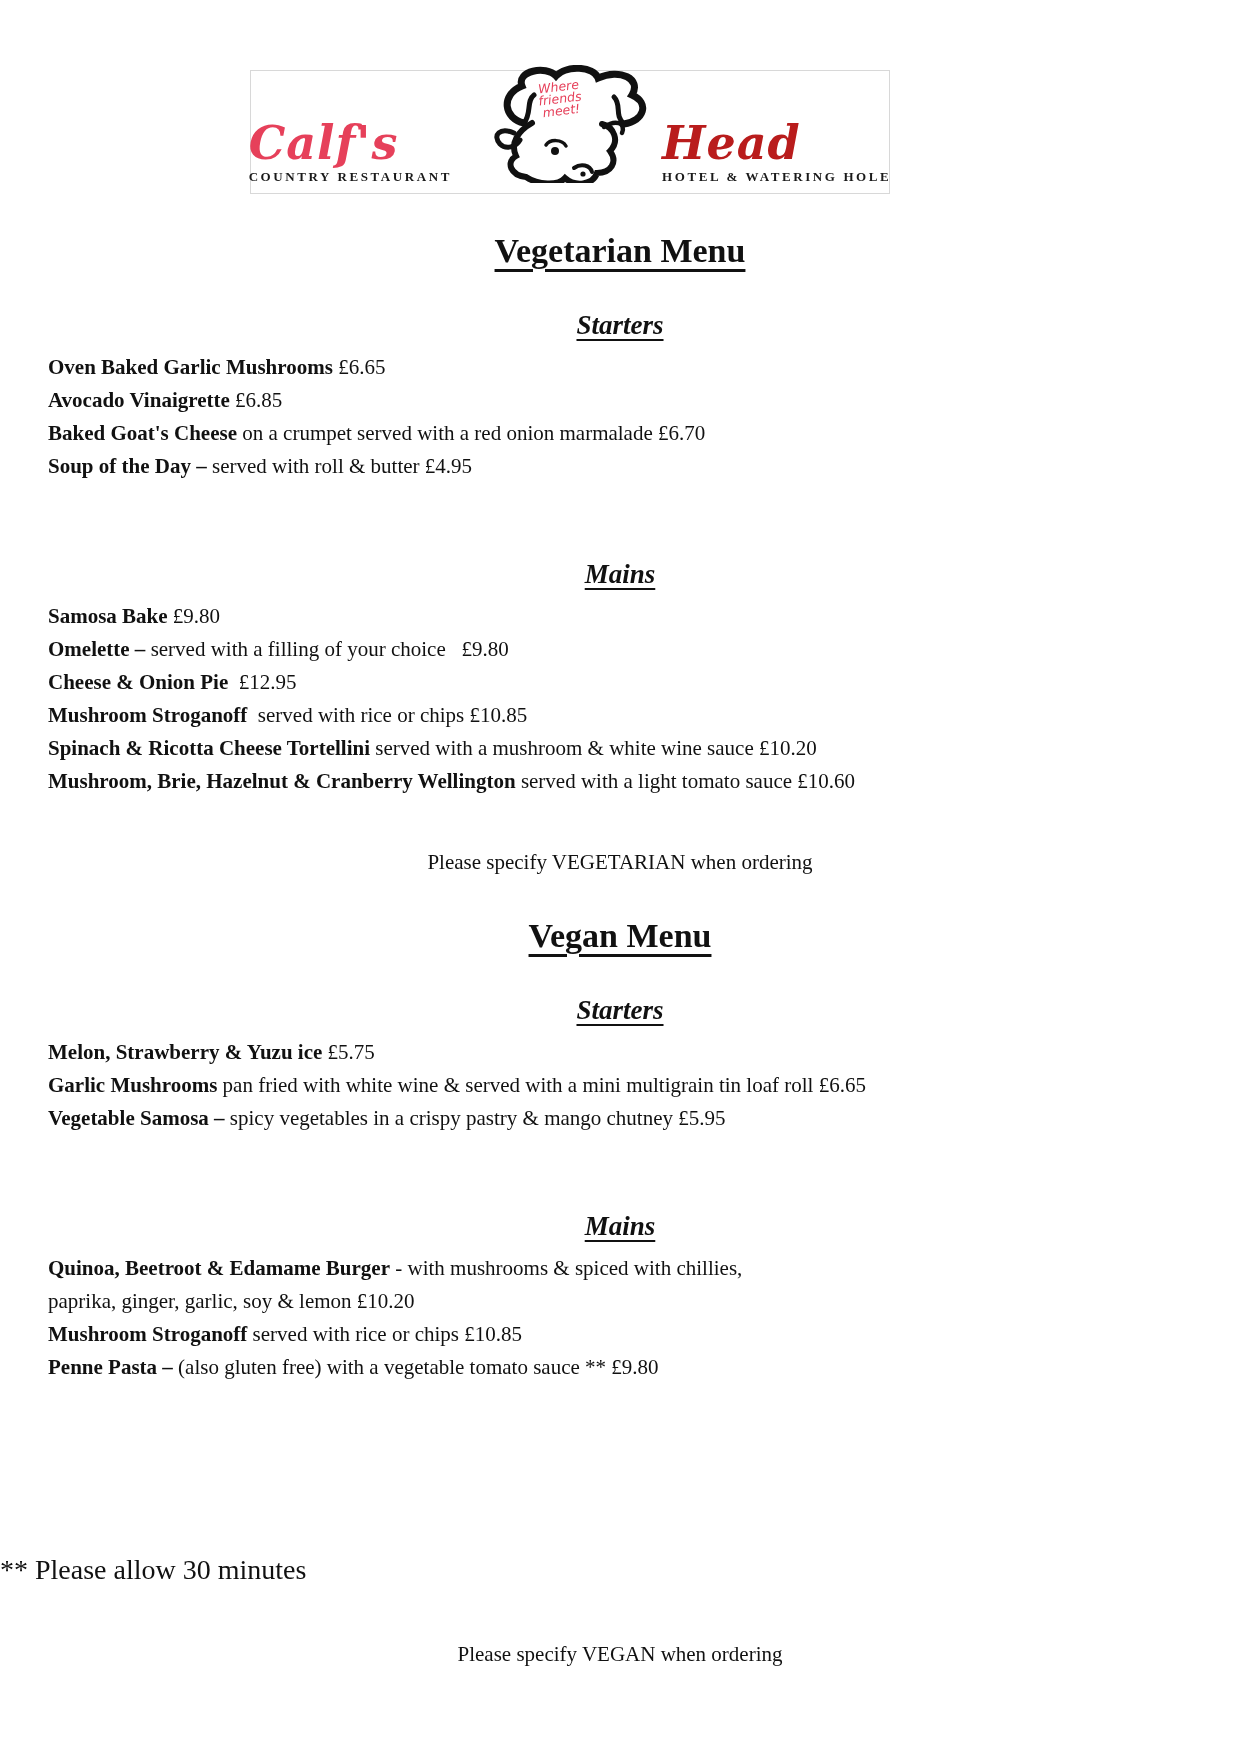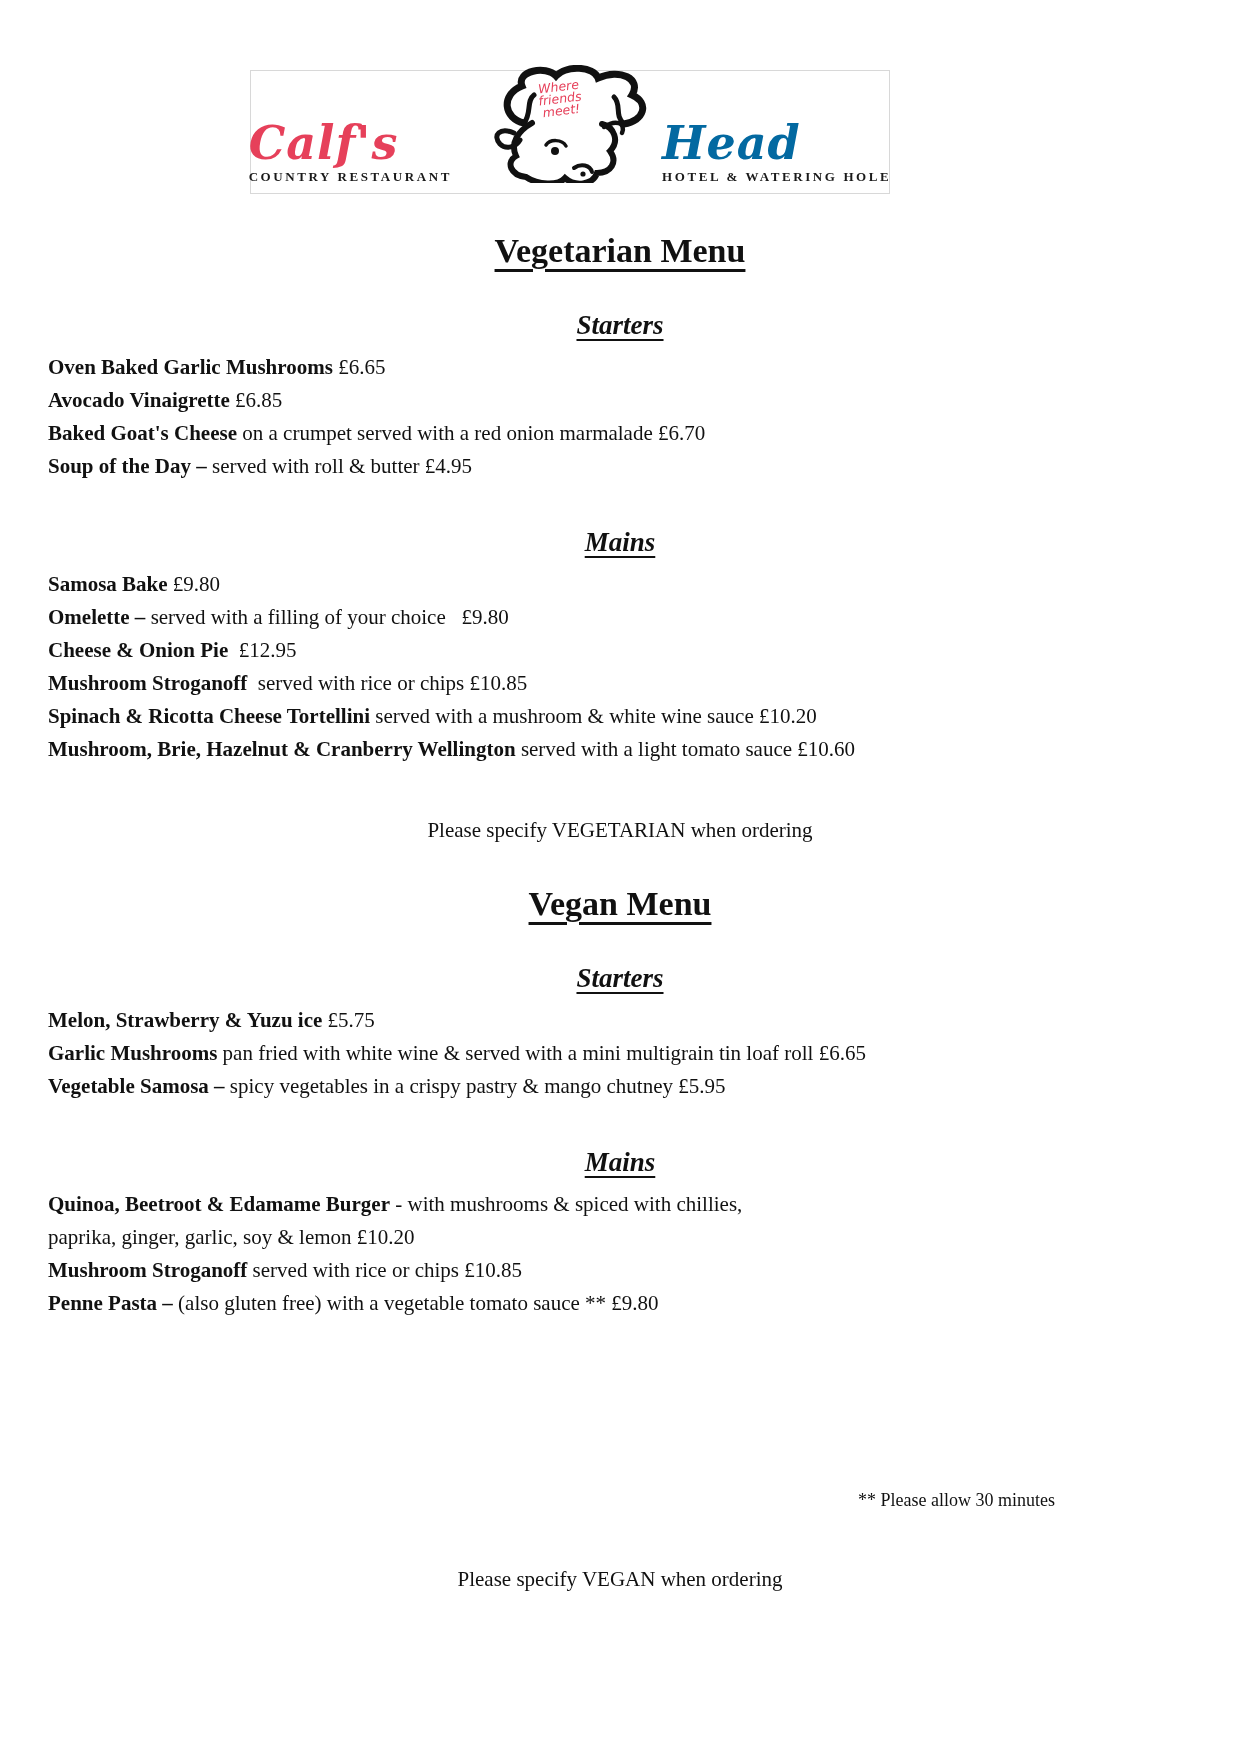--- a/index.html
+++ b/index.html
@@ -87,26 +87,25 @@
   .item .b{font-weight:bold;}
   .note{
     margin:52px 0 0 0;
     text-align:center;
     font-size:21px;
     font-weight:normal;
   }
   .vegan-title{margin-top:42px;}
   .allow-note{
     margin:170px 185px 0 0;
-    text-align:right;
-    font-size:18px;
+    font-size:28px;
     font-weight:normal;
   }
   .final-note{margin-top:56px;}
-  .mains-heading{margin-top:44px;}
+  .mains-heading{margin-top:76px;}
 </style>
 </head>
 <body>
 
 <div class="page">
 
   <div class="logo">
     <div class="logo-side logo-left">
       <span class="logo-script" style="color:#e6405a">Calf's</span>
       <span class="logo-caps">COUNTRY RESTAURANT</span>
@@ -132,21 +131,21 @@
         <path d="M150,62 C162,54 172,58 168,68" stroke="#111" stroke-width="4.5" stroke-linecap="round" fill="none"></path>
       </svg>
       <div class="hat-text" style="color:#e6405a">
         <div>Where</div>
         <div>friends</div>
         <div>meet!</div>
       </div>
     </div>
 
     <div class="logo-side logo-right">
-      <span class="logo-script" style="color:#0369a1">Head</span>
+      <span class="logo-script" style="color:#b91c1c">Head</span>
       <span class="logo-caps">HOTEL &amp; WATERING HOLE</span>
     </div>
   </div>
 
   <div class="menu-title">Vegetarian Menu</div>
 
   <div class="section-heading">Starters</div>
   <div class="items">
     <p class="item"><span class="b">Oven Baked Garlic Mushrooms</span><span> £6.65</span></p>
     <p class="item"><span class="b">Avocado Vinaigrette</span><span> £6.85</span></p>

